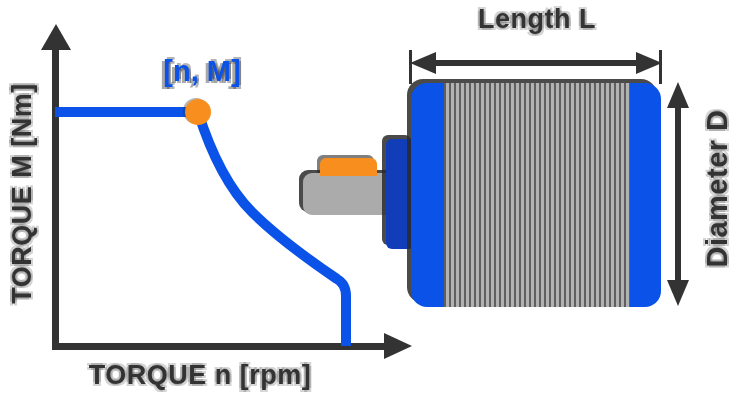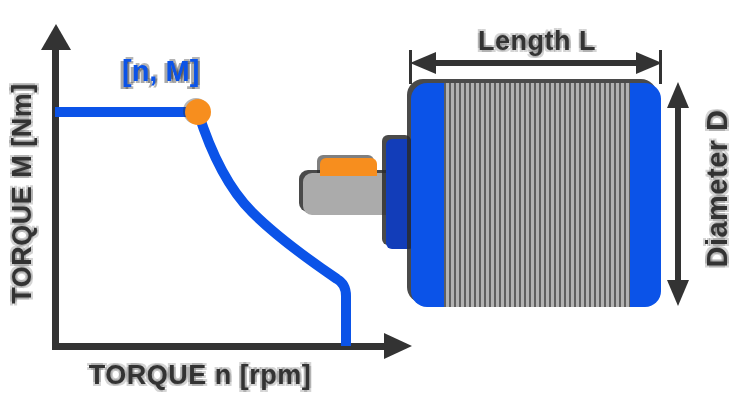--- a/index.html
+++ b/index.html
@@ -39,21 +39,21 @@
   }
   .y-axis-label{left:-128px;top:178px;width:300px;transform:rotate(-90deg);}
   .x-axis-label{left:50px;top:360px;width:300px;}
 
   .curve-svg{left:0;top:0;width:750px;height:412px;pointer-events:none;}
   .curve-path{fill:none;stroke:var(--accent-blue);stroke-width:10;
     stroke-linejoin:round;stroke-linecap:butt;}
 
   .point-dot{left:185px;top:99px;width:26px;height:26px;border-radius:50%;
     background:var(--orange);box-shadow:-2px -1px 0 rgba(45,45,45,.35);}
-  .point-label{left:122px;top:55px;width:160px;text-align:left;white-space:nowrap;
+  .point-label{left:122px;top:55px;width:160px;text-align:center;white-space:nowrap;
     color:var(--accent-blue);font-weight:700;font-size:29px;
     text-shadow:-3px 2px 0 rgba(40,40,40,.40), 2px -2px 0 rgba(40,40,40,.35),
                  2px 2px 0 rgba(40,40,40,.35);}
 
   
   .motor-shaft{left:303px;top:173px;width:88px;height:42px;
     background:var(--shaft-gray);border-radius:9px 0 0 9px;
     box-shadow:-4px -3px 0 rgba(42,42,42,.85);}
   .shaft-key{left:320px;top:158px;width:57px;height:18px;
     background:var(--orange);border-radius:6px 6px 0 0;
@@ -73,21 +73,21 @@
   .length-bar{left:430px;top:60px;width:212px;height:6px;}
   .length-head-left{left:410px;top:52px;
     border-top:11px solid transparent;border-bottom:11px solid transparent;
     border-right:26px solid var(--dark-gray);}
   .length-head-right{left:636px;top:52px;
     border-top:11px solid transparent;border-bottom:11px solid transparent;
     border-left:26px solid var(--dark-gray);}
   .ext-line{background:var(--dark-gray);}
   .length-ext-left{left:409px;top:50px;width:3px;height:34px;}
   .length-ext-right{left:659px;top:50px;width:3px;height:34px;}
-  .length-label{left:412px;top:26px;width:250px;}
+  .length-label{left:412px;top:4px;width:250px;}
 
   .diameter-bar{left:675px;top:96px;width:6px;height:196px;}
   .diameter-head-top{left:667px;top:82px;
     border-left:11px solid transparent;border-right:11px solid transparent;
     border-bottom:26px solid var(--dark-gray);}
   .diameter-head-bottom{left:667px;top:280px;
     border-left:11px solid transparent;border-right:11px solid transparent;
     border-top:26px solid var(--dark-gray);}
   .diameter-label{left:587px;top:172px;width:260px;transform:rotate(-90deg);
     transform-origin:center;font-size:29px;}

